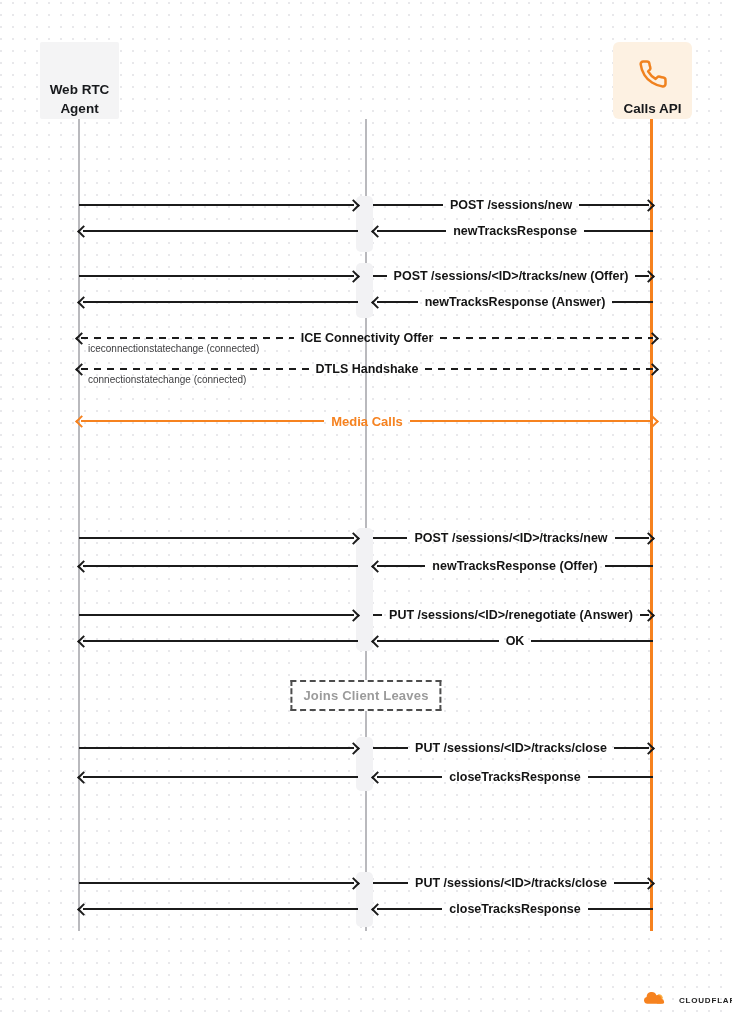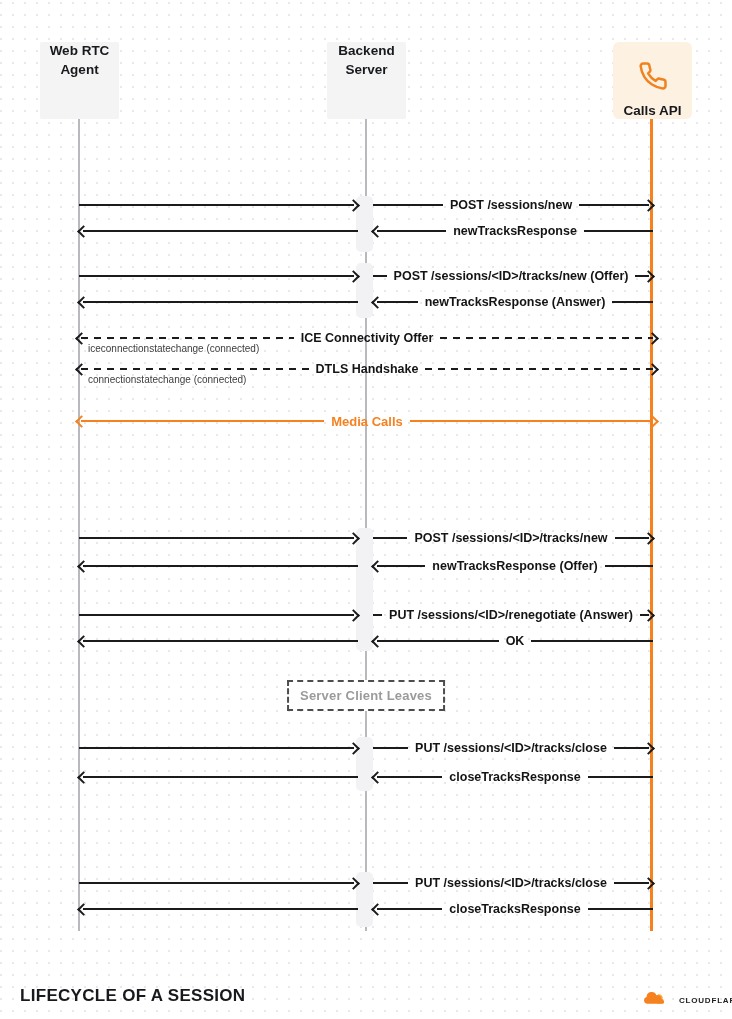--- a/index.html
+++ b/index.html
@@ -11,21 +11,21 @@
   .canvas{
     position:relative;width:732px;height:1019px;overflow:hidden;background:#fff;
     background-image:radial-gradient(circle,var(--dot) 1.3px,transparent 1.45px);
     background-size:12px 12px;background-position:7px 9px;
   }
   .lifeline{position:absolute;top:119px;height:812px;width:2px;background:var(--line-gray);z-index:1;}
   .lifeline.orange{width:3px;background:var(--orange);}
   .activation{position:absolute;left:356px;width:17px;background:#f2f2f4;border-radius:5px;z-index:2;}
   .actor{
     position:absolute;top:42px;width:79px;height:77px;background:var(--box-gray);
-    display:flex;align-items:center;justify-content:flex-start;flex-direction:column;
+    display:flex;align-items:center;justify-content:flex-end;flex-direction:column;
     text-align:center;font-weight:700;font-size:13.5px;line-height:1.4;color:#17191c;
     white-space:pre-line;z-index:5;border-radius:2px;
   }
   .actor.calls{background:var(--orange-bg);border-radius:6px;}
   .actor.calls .alabel{margin-top:5px;}
   .row{position:absolute;display:flex;align-items:center;height:0;z-index:3;}
   .ln{height:2.5px;background:var(--ink);flex:1 1 0;}
   .dln{height:2.5px;flex:1 1 0;background:repeating-linear-gradient(90deg,var(--ink) 0 7px,transparent 7px 13px);}
   .chev{width:9px;height:9px;border:0 solid var(--ink);border-top-width:2.5px;border-right-width:2.5px;flex:0 0 auto;}
   .chev.r{transform:rotate(45deg);margin-left:-5px;}
@@ -56,34 +56,30 @@
   <div class="activation" style="top:196px;height:56px"></div>
   <div class="activation" style="top:263px;height:55px"></div>
   <div class="activation" style="top:528px;height:123px"></div>
   <div class="activation" style="top:737px;height:54px"></div>
   <div class="activation" style="top:872px;height:55px"></div>
 
   <div class="actor" style="left:40px">
     <span class="alabel">Web RTC
 Agent</span>
   </div>
-  <div class="actor" style="left:327px">
-    <span class="alabel">Backend
-Server</span>
-  </div>
   <div class="actor calls" style="left:613px">
     <span>
       <svg width="30" height="30" viewBox="0 0 24 24" fill="none" stroke="#f0821f" stroke-width="2" stroke-linecap="round" stroke-linejoin="round">
         <path d="M22 16.92v3a2 2 0 0 1-2.18 2 19.79 19.79 0 0 1-8.63-3.07 19.5 19.5 0 0 1-6-6 19.79 19.79 0 0 1-3.07-8.67A2 2 0 0 1 4.11 2h3a2 2 0 0 1 2 1.72 12.84 12.84 0 0 0 .7 2.81 2 2 0 0 1-.45 2.11L8.09 9.91a16 16 0 0 0 6 6l1.27-1.27a2 2 0 0 1 2.11-.45 12.84 12.84 0 0 0 2.81.7A2 2 0 0 1 22 16.92z"></path>
       </svg>
     </span>
     <span class="alabel">Calls API</span>
   </div>
 
-  <div class="note" style="top:680px">Server Client Leaves</div>
+  <div class="note" style="top:680px">Joins Client Leaves</div>
 
   <div class="row" style="top:205px;left:79px;width:279px">
       <i class="ln"></i>
       <i class="chev r"></i>
     </div>
   <div class="row" style="top:205px;left:373px;width:280px">
       <i class="ln"></i>
       <span class="mlabel">POST /sessions/new</span>
       <i class="ln"></i>
       <i class="chev r"></i>
@@ -229,21 +225,20 @@
       <i class="chev l"></i>
       <i class="ln"></i>
       <span class="mlabel">closeTracksResponse</span>
       <i class="ln"></i>
     </div>
   <div class="row" style="top:909px;left:79px;width:279px">
       <i class="chev l"></i>
       <i class="ln"></i>
     </div>
 
-  <div class="footer-title">LIFECYCLE OF A SESSION</div>
   <div class="brand">
     <span>
       <svg width="23" height="13" viewBox="0 0 40 22">
         <path fill="#fbad41" d="M24 4 a7.5 7.5 0 0 1 8.6 5.2 l-2.2 10.8 h-8 z"></path>
         <path fill="#f6821f" d="M6 20 a6 6 0 0 1-1.5-11.8 A8.8 8.8 0 0 1 21.5 5.4 6.6 6.6 0 0 1 30.4 11.6 5.5 5.5 0 0 1 35 17 c0 1.7-.9 3-2.2 3z"></path>
       </svg>
     </span>
     <span class="brand-text">CLOUDFLARE</span>
   </div>
 

